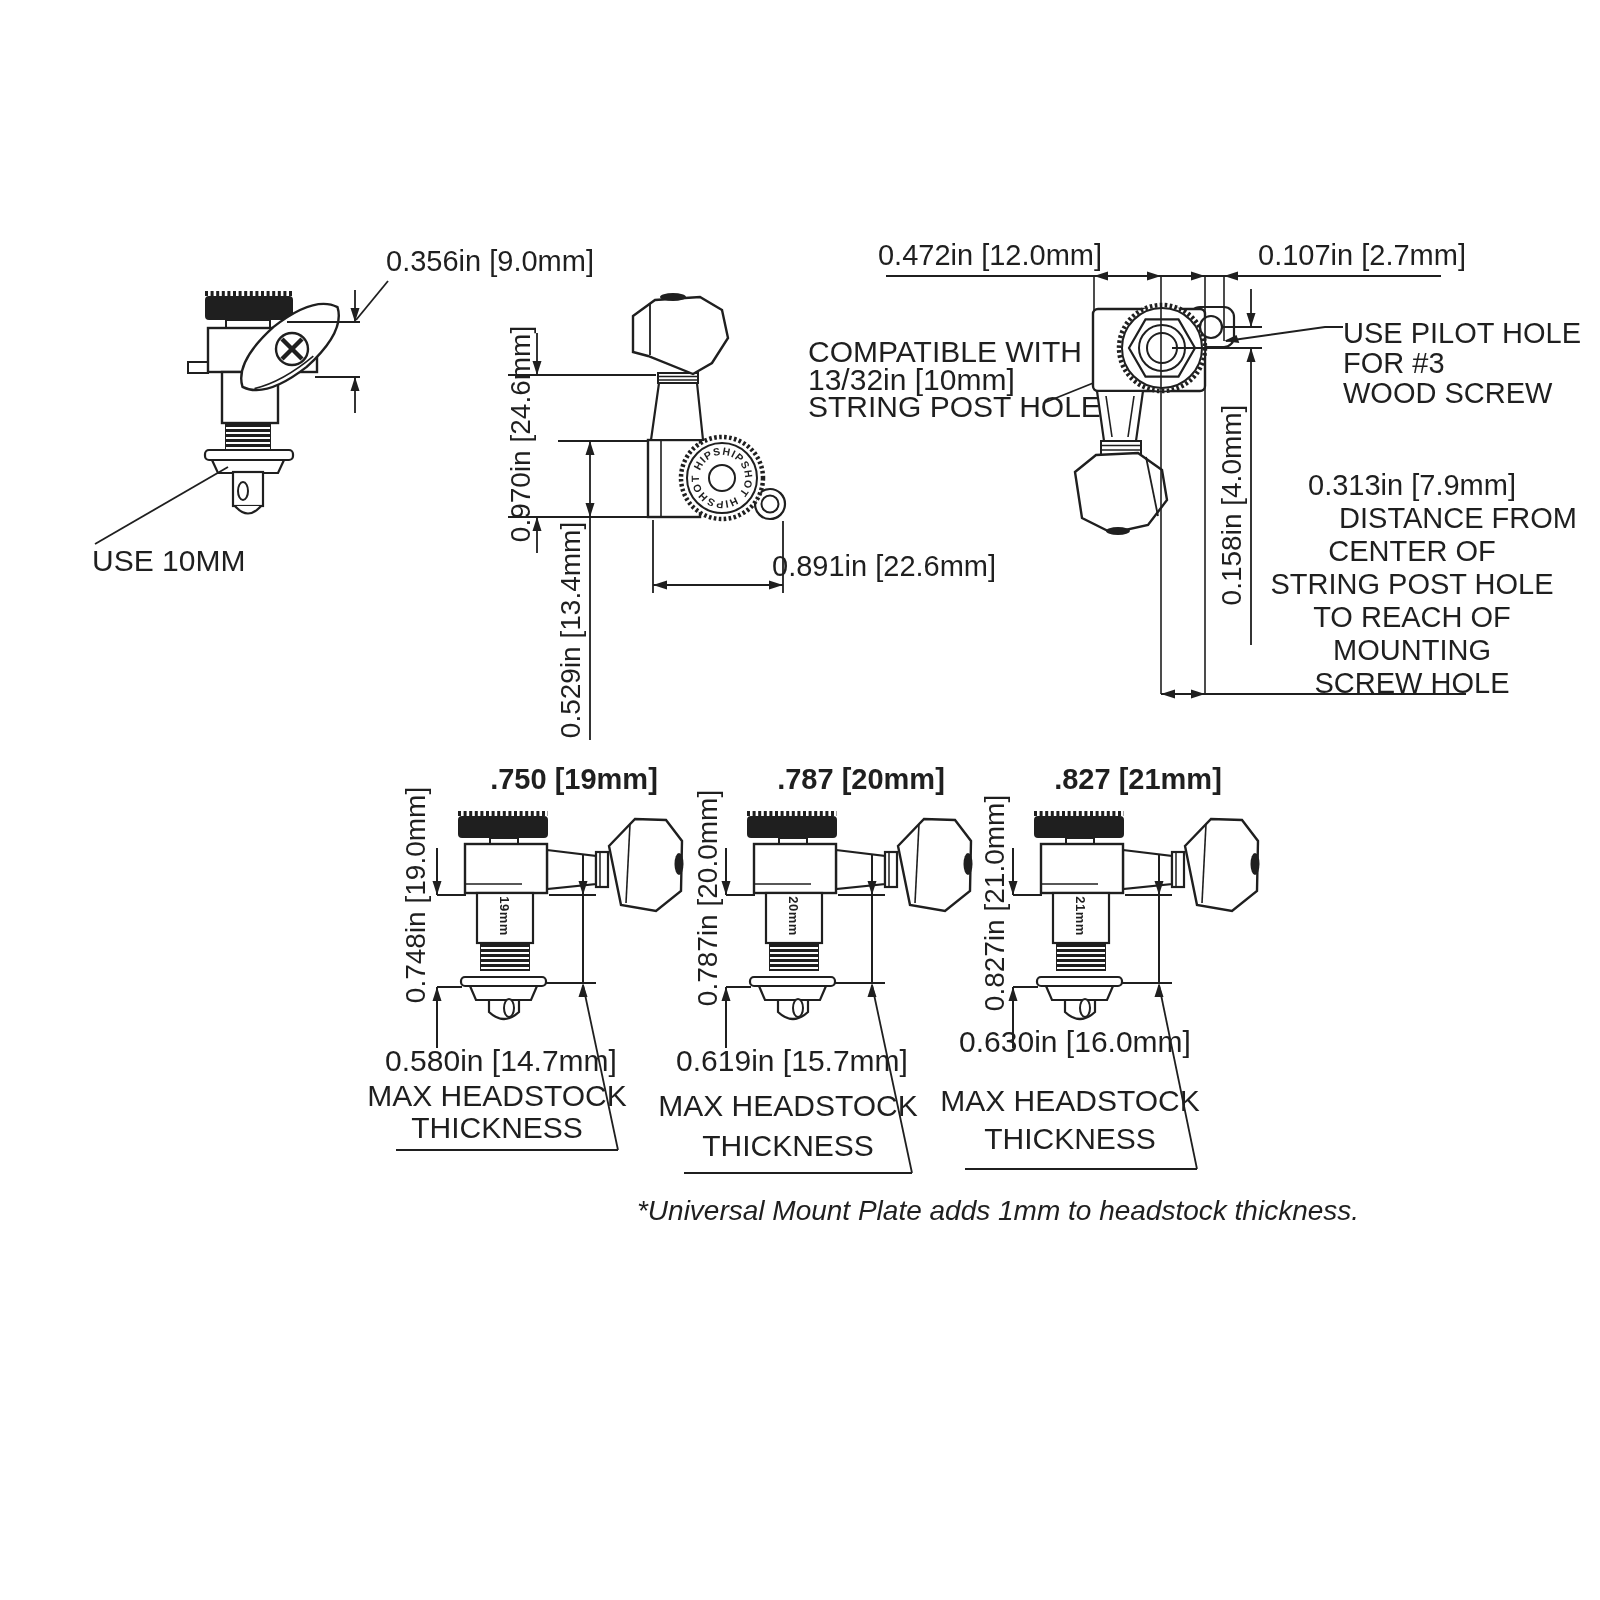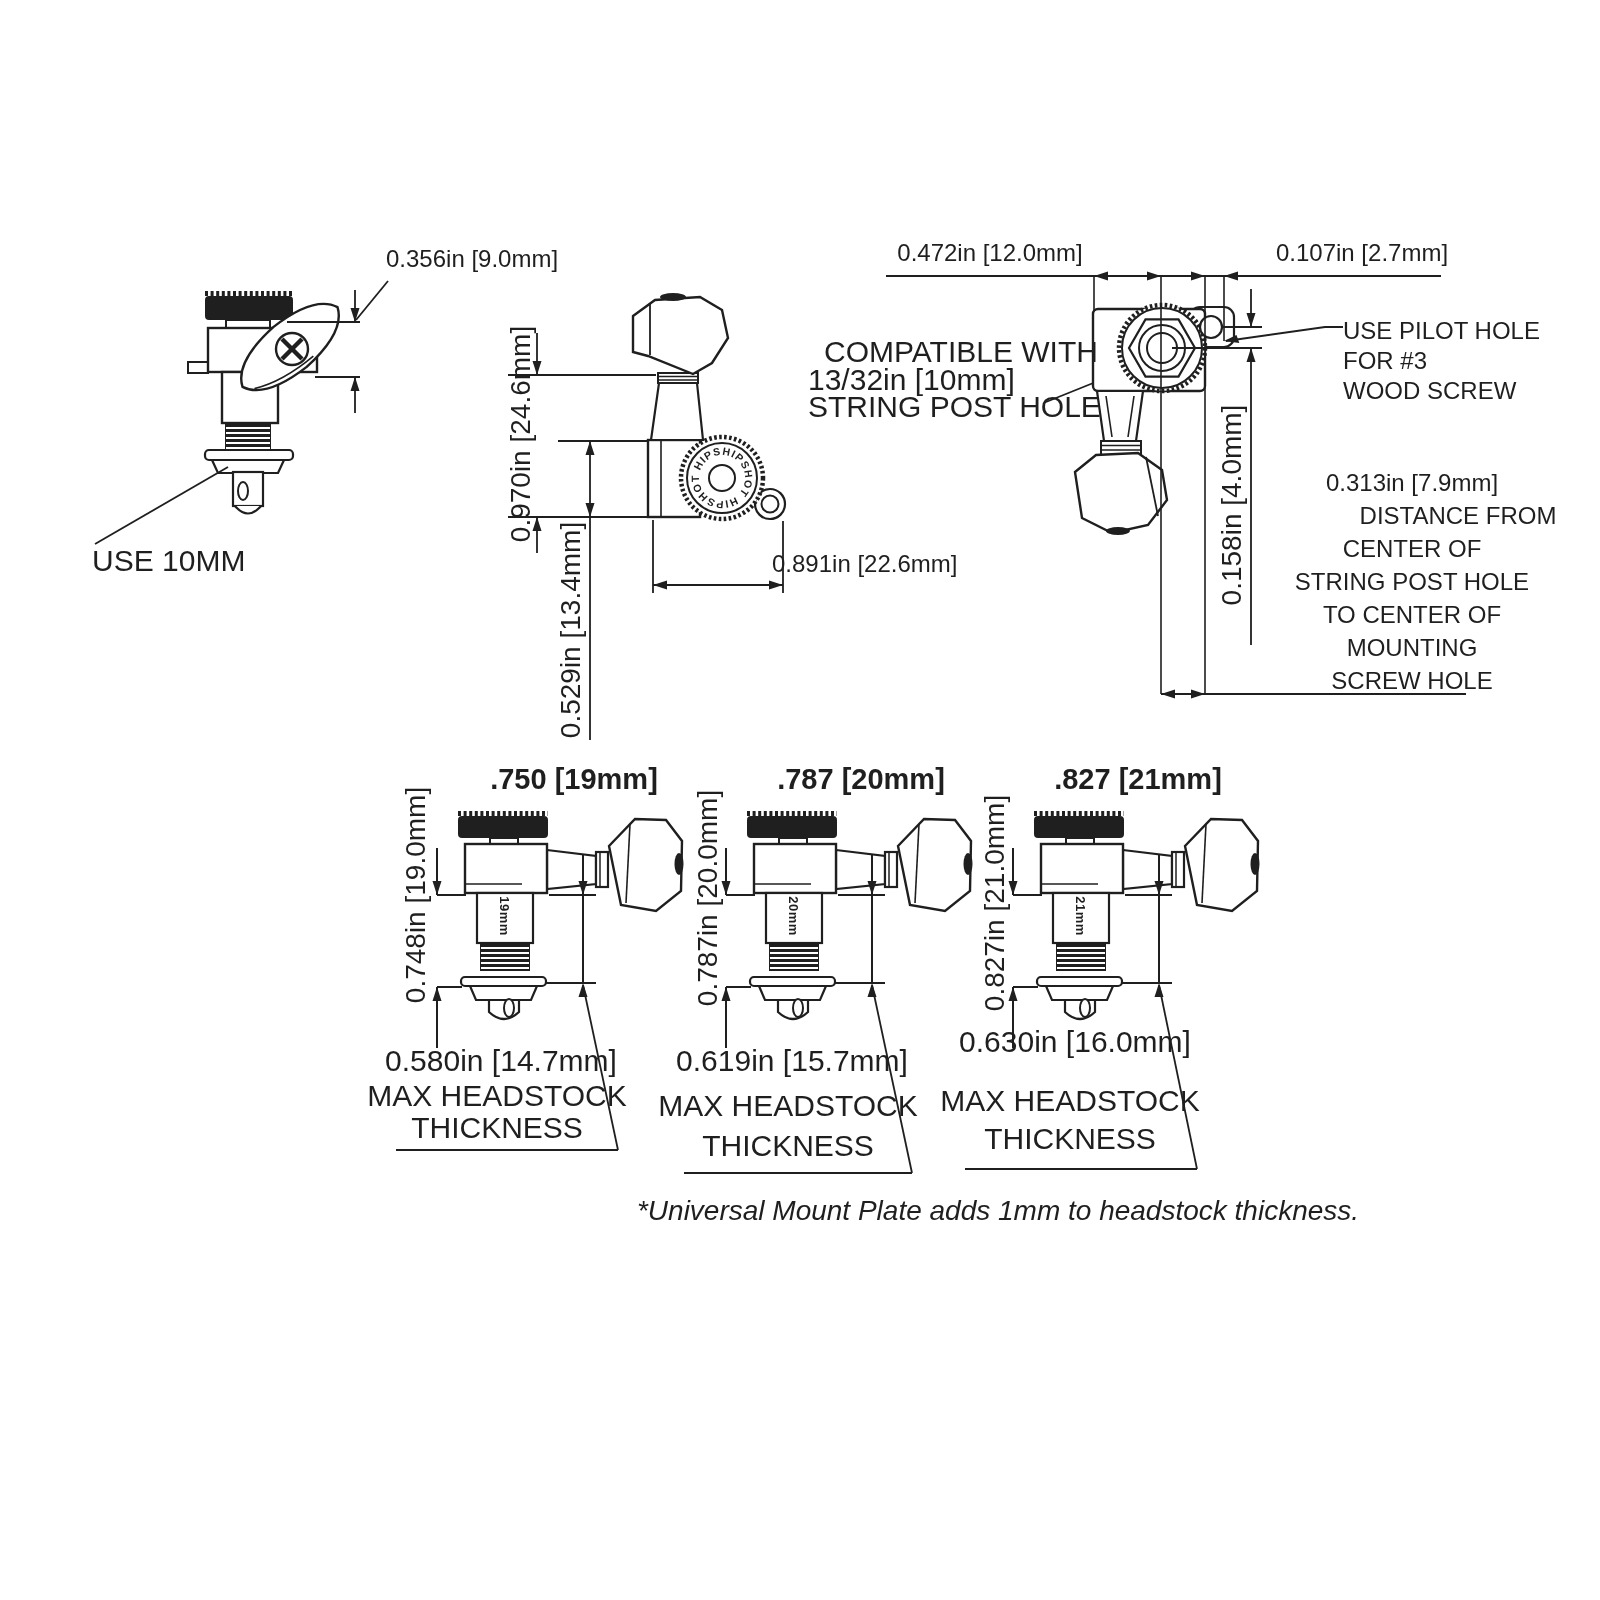--- a/index.html
+++ b/index.html
@@ -2,21 +2,21 @@
 <html><head>
 <meta charset="utf-8">
 <style>
   html,body{margin:0;padding:0;background:#ffffff;}
   #page{position:relative;width:1600px;height:1600px;background:#ffffff;overflow:hidden;
         font-family:"Liberation Sans",sans-serif;color:#1f1f1f;}
   #art{position:absolute;left:0;top:0;}
   .txt{position:absolute;color:#1f1f1f;white-space:nowrap;line-height:1.05;
        font-family:"Liberation Sans",sans-serif;}
   .t28{font-size:28px;}
-  .t29{font-size:24px;}
+  .t29{font-size:29px;}
   .t30{font-size:30px;}
   .t31{font-size:30px;}
   .cx{transform:translateX(-50%);}
   .rot{transform:translate(-50%,-50%) rotate(-90deg);}
   .rotcw{transform:translate(-50%,-50%) rotate(90deg);}
   .hdr{font-size:29px;font-weight:bold;}
   .postlbl{font-size:13px;font-weight:bold;letter-spacing:0.5px;}
   .foot{font-size:28px;font-style:italic;}
 </style>
 </head>
@@ -204,36 +204,36 @@
     <line x1="965" y1="1169" x2="1197" y2="1169" stroke="#1f1f1f" stroke-width="1.8"></line>
   </g>
 </svg>
 
   <div class="txt t29" style="left:386px;top:246px;">0.356in [9.0mm]</div>
   <div class="txt t30" style="left:92px;top:545px;">USE 10MM</div>
 
   <div class="txt t28 rot" style="left:521px;top:434px;">0.970in [24.6mm]</div>
   <div class="txt t28 rot" style="left:571px;top:630px;">0.529in [13.4mm]</div>
   <div class="txt t29" style="left:772px;top:551px;">0.891in [22.6mm]</div>
-  <div class="txt t30" style="left:808px;top:336px;margin-left:16px;">COMPATIBLE WITH</div>
+  <div class="txt t30" style="left:808px;top:336px;">COMPATIBLE WITH</div>
   <div class="txt t30" style="left:808px;top:364px;">13/32in [10mm]</div>
   <div class="txt t30" style="left:808px;top:391px;">STRING POST HOLE</div>
 
   <div class="txt t29 cx" style="left:990px;top:240px;">0.472in [12.0mm]</div>
   <div class="txt t29 cx" style="left:1362px;top:240px;">0.107in [2.7mm]</div>
   <div class="txt t29" style="left:1343px;top:318px;">USE PILOT HOLE</div>
   <div class="txt t29" style="left:1343px;top:348px;">FOR #3</div>
   <div class="txt t29" style="left:1343px;top:378px;">WOOD SCREW</div>
   <div class="txt t28 rot" style="left:1232px;top:505px;">0.158in [4.0mm]</div>
 
   <div class="txt t29 cx" style="left:1412px;top:470px;text-align:center;">0.313in [7.9mm]</div>
   <div class="txt t29 cx" style="left:1412px;top:503px;margin-left:46px;">DISTANCE FROM</div>
   <div class="txt t29 cx" style="left:1412px;top:536px;">CENTER OF</div>
   <div class="txt t29 cx" style="left:1412px;top:569px;">STRING POST HOLE</div>
-  <div class="txt t29 cx" style="left:1412px;top:602px;">TO CENTER OF</div>
+  <div class="txt t29 cx" style="left:1412px;top:602px;">TO REACH OF</div>
   <div class="txt t29 cx" style="left:1412px;top:635px;">MOUNTING</div>
   <div class="txt t29 cx" style="left:1412px;top:668px;">SCREW HOLE</div>
 
   <div class="txt hdr cx" style="left:574px;top:764px;">.750 [19mm]</div>
   <div class="txt hdr cx" style="left:861px;top:764px;">.787 [20mm]</div>
   <div class="txt hdr cx" style="left:1138px;top:764px;">.827 [21mm]</div>
 
   <div class="txt t28 rot" style="left:416px;top:895px;">0.748in [19.0mm]</div>
   <div class="txt t28 rot" style="left:708px;top:898px;">0.787in [20.0mm]</div>
   <div class="txt t28 rot" style="left:995px;top:903px;">0.827in [21.0mm]</div>

